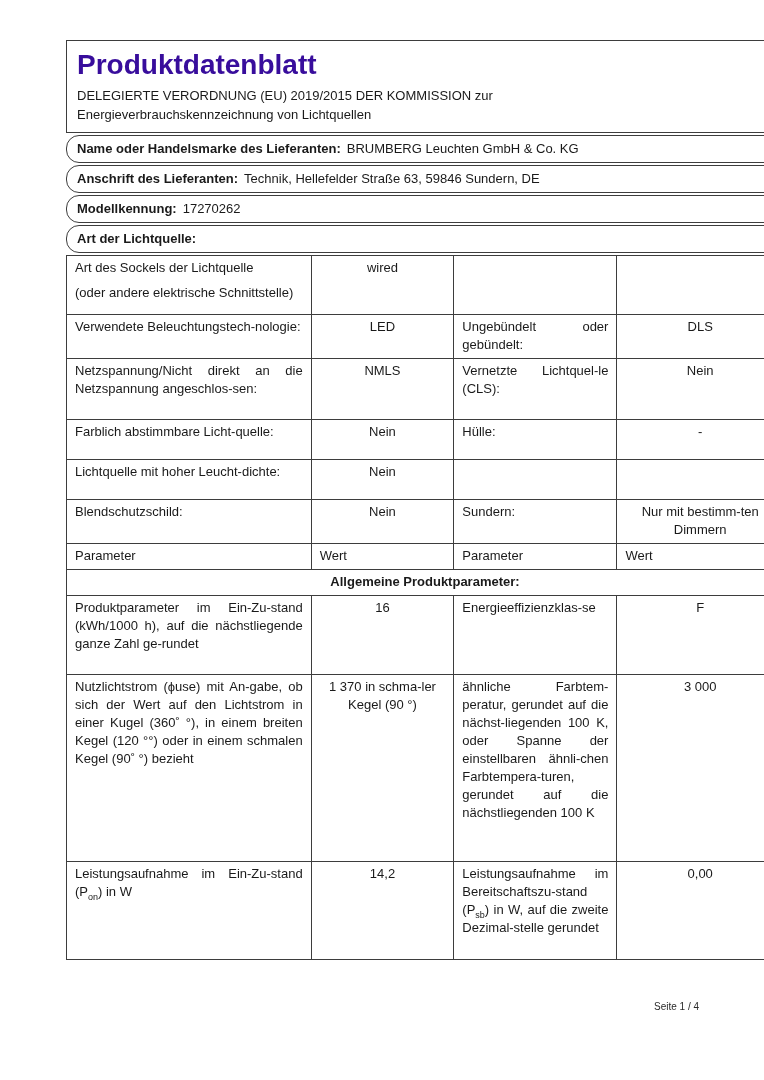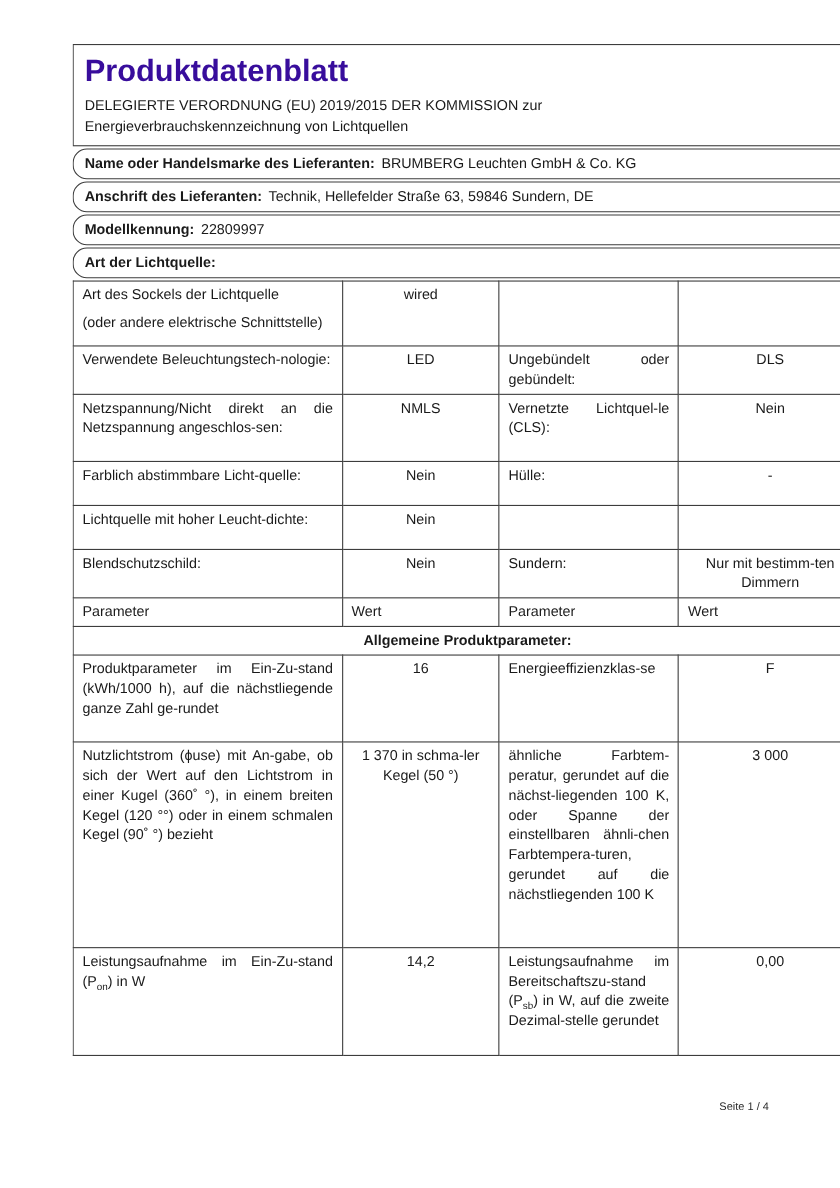--- a/index.html
+++ b/index.html
@@ -91,21 +91,21 @@
 Energieverbrauchskennzeichnung von Lichtquellen</div>
   </div>
 
   <div class="box info-row">
     <span class="lbl">Name oder Handelsmarke des Lieferanten:</span><span class="val">BRUMBERG Leuchten GmbH &amp; Co. KG</span>
   </div>
   <div class="box info-row">
     <span class="lbl">Anschrift des Lieferanten:</span><span class="val">Technik, Hellefelder Straße 63, 59846 Sundern, DE</span>
   </div>
   <div class="box info-row">
-    <span class="lbl">Modellkennung:</span><span class="val">22809997</span>
+    <span class="lbl">Modellkennung:</span><span class="val">17270262</span>
   </div>
   <div class="box info-row">
     <span class="lbl">Art der Lichtquelle:</span>
   </div>
 
   <table class="main">
     <colgroup>
       <col style="width:34.12%">
         <col style="width:19.90%">
         <col style="width:22.75%">
@@ -160,21 +160,21 @@
         <td class="sect" colspan="4">Allgemeine Produktparameter:</td>
       </tr>
       <tr style="height:79px">
         <td class="param">Produktparameter im Ein-Zu-stand (kWh/1000 h), auf die nächstliegende ganze Zahl ge-rundet</td>
         <td class="value">16</td>
         <td class="param">Energieeffizienzklas-se</td>
         <td class="value">F</td>
       </tr>
       <tr style="height:187px">
         <td class="param">Nutzlichtstrom (ϕuse) mit An-gabe, ob sich der Wert auf den Lichtstrom in einer Kugel (360˚ °), in einem breiten Kegel (120 °°) oder in einem schmalen Kegel (90˚ °) bezieht</td>
-        <td class="value">1 370 in schma-ler Kegel (50 °)</td>
+        <td class="value">1 370 in schma-ler Kegel (90 °)</td>
         <td class="param">ähnliche Farbtem-peratur, gerundet auf die nächst-liegenden 100 K, oder Spanne der einstellbaren ähnli-chen Farbtempera-turen, gerundet auf die nächstliegenden 100 K</td>
         <td class="value">3 000</td>
       </tr>
       <tr style="height:98px">
         <td class="param">Leistungsaufnahme im Ein-Zu-stand (P<sub>on</sub>) in W</td>
         <td class="value">14,2</td>
         <td class="param">Leistungsaufnahme im Bereitschaftszu-stand (P<sub>sb</sub>) in W, auf die zweite Dezimal-stelle gerundet</td>
         <td class="value">0,00</td>
       </tr>
 

